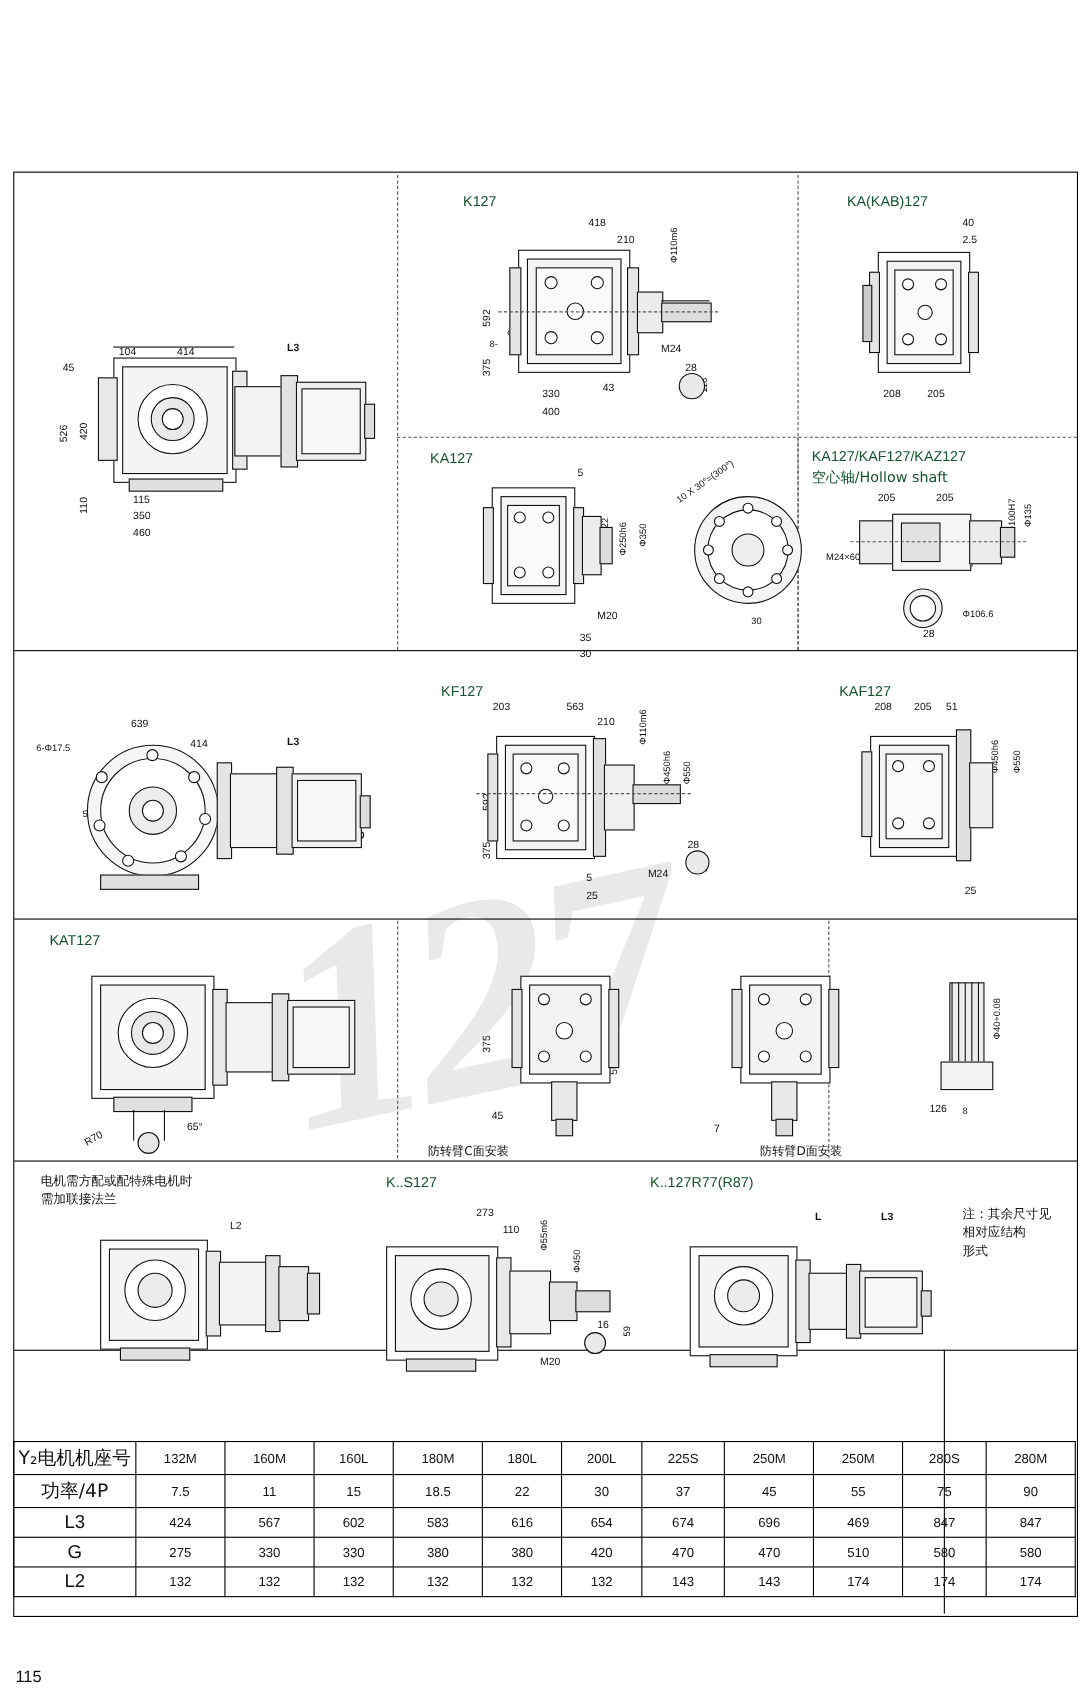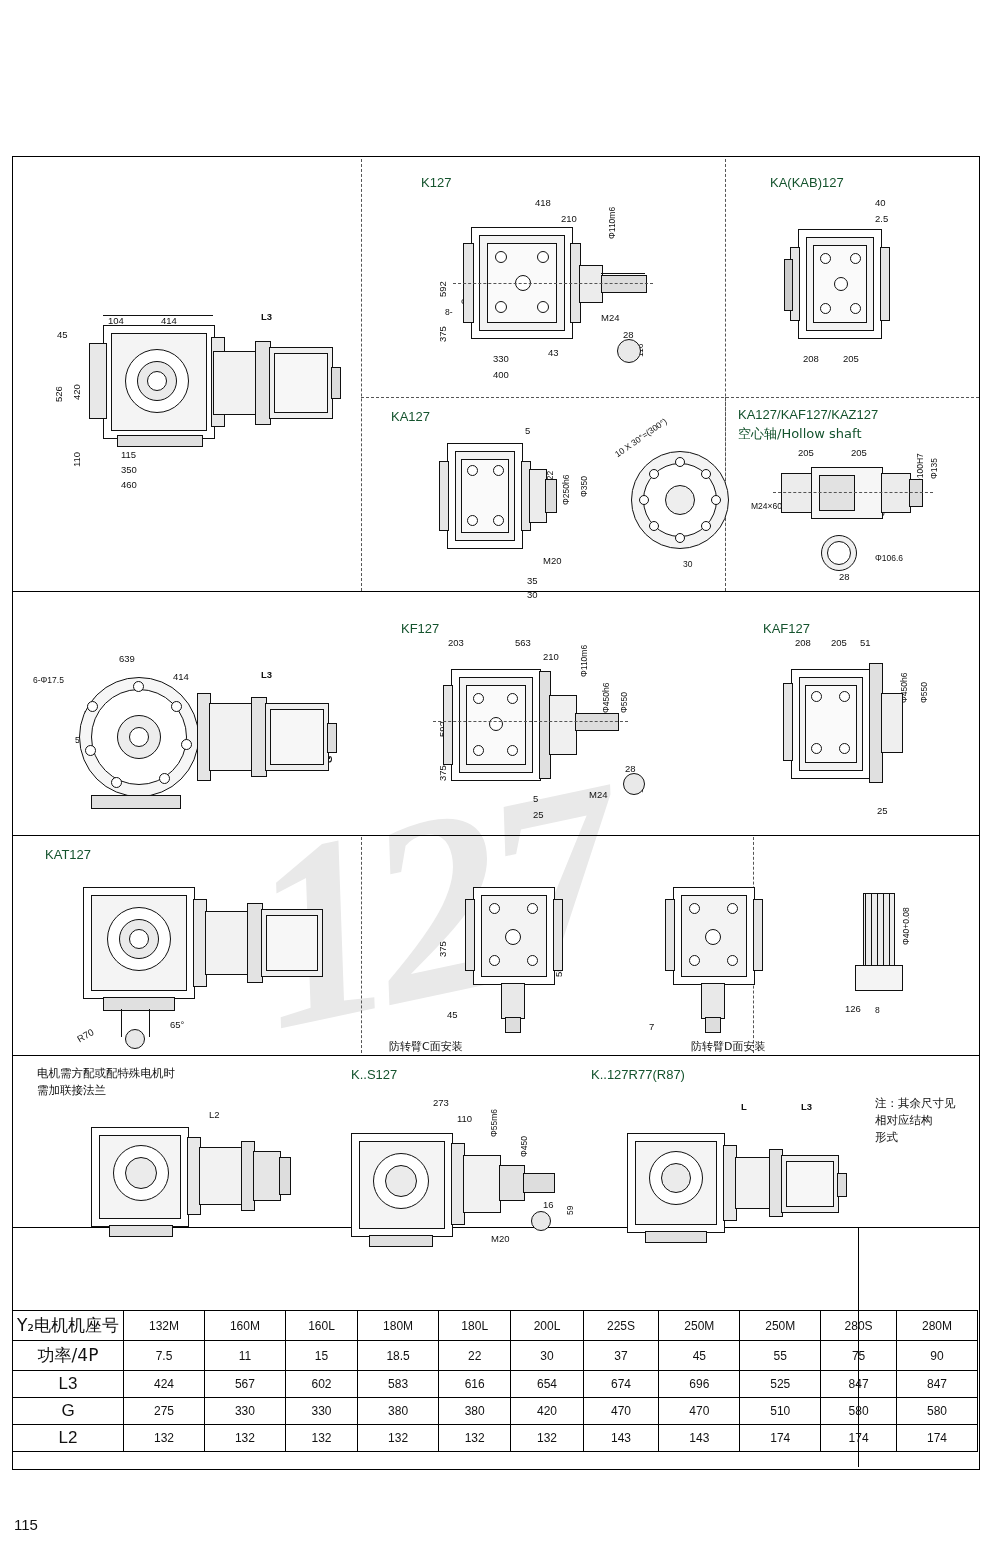--- a/index.html
+++ b/index.html
@@ -479,21 +479,21 @@
     <tr>
       <td>L3</td>
       <td>424</td>
       <td>567</td>
       <td>602</td>
       <td>583</td>
       <td>616</td>
       <td>654</td>
       <td>674</td>
       <td>696</td>
-      <td>525</td>
+      <td>469</td>
       <td>847</td>
       <td>847</td>
     </tr>
     <tr>
       <td>G</td>
       <td>275</td>
       <td>330</td>
       <td>330</td>
       <td>380</td>
       <td>380</td>

